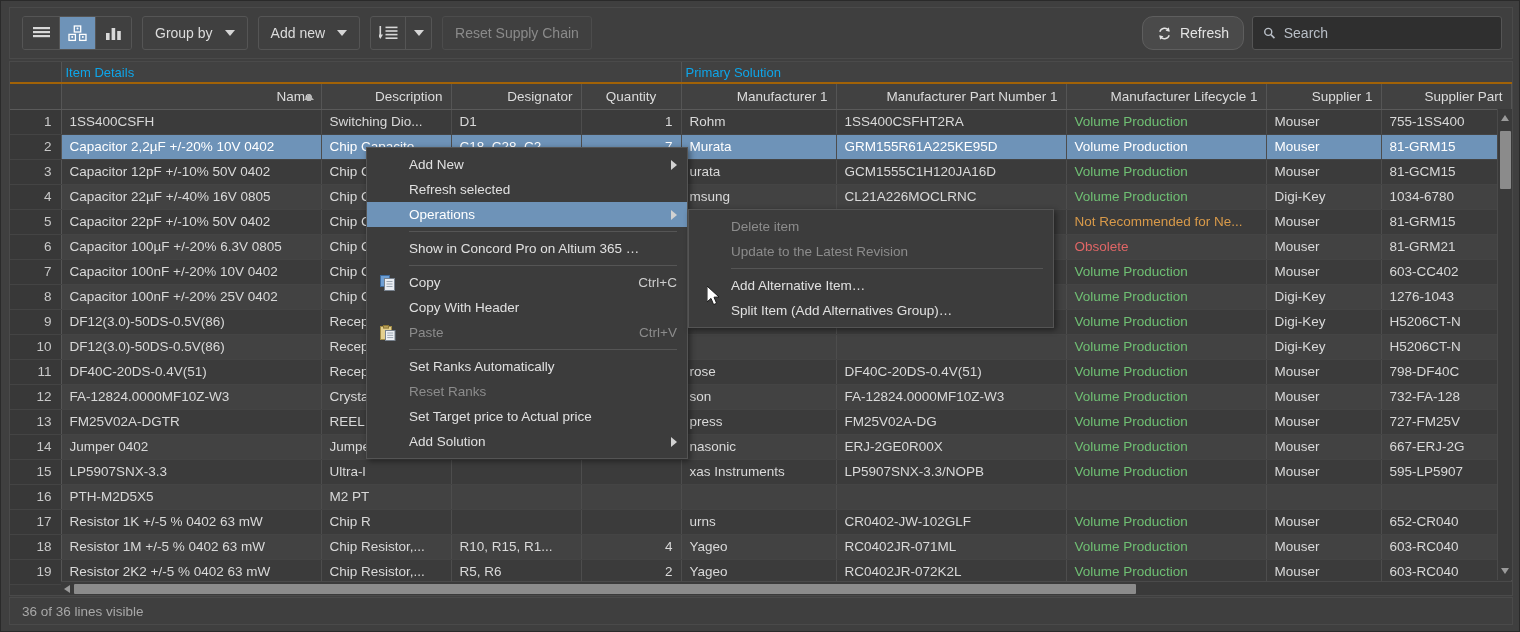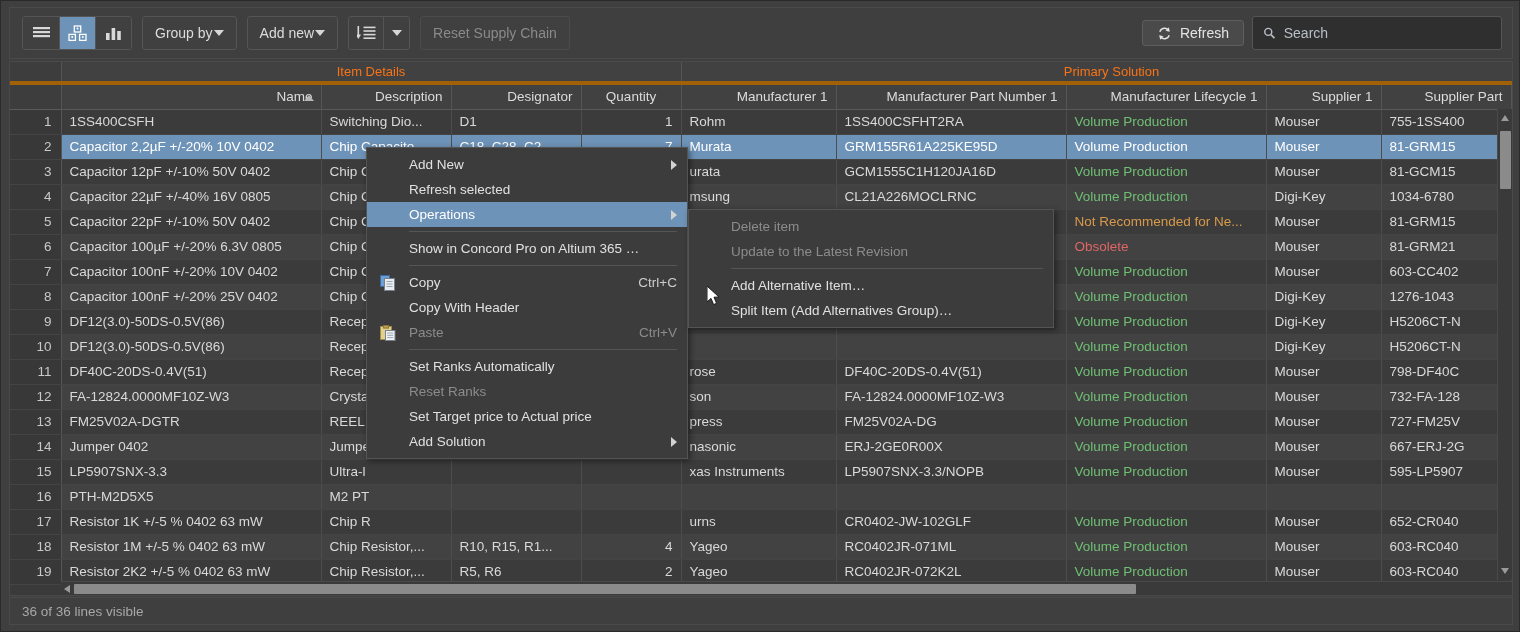--- a/index.html
+++ b/index.html
@@ -30,63 +30,63 @@
     overflow: hidden; height: 34px; background: #404040;
   }
   .tb-icon-btn {
     width: 36px; height: 32px; display: flex; align-items: center;
     justify-content: center; background: #404040; border: none; cursor: default;
   }
   .tb-icon-btn + .tb-icon-btn { border-left: 1px solid #555; }
   .tb-icon-btn.active { background: #6e93b8; }
   .tb-btn {
     height: 34px; padding: 0 12px; display: flex; align-items: center;
-    gap: 1px; background: #404040; border: 1px solid #555; border-radius: 3px;
+    gap: 12px; background: #404040; border: 1px solid #555; border-radius: 3px;
     color: #dcdcdc; font-size: 14px; cursor: default; white-space: nowrap;
   }
   .tb-btn.disabled { color: #8a8a8a; border-color: #4c4c4c; }
   .split-group {
     display: flex; height: 34px; border: 1px solid #555; border-radius: 3px;
     background: #404040; overflow: hidden;
   }
   .split-main { width: 34px; display: flex; align-items: center; justify-content: center; }
   .split-arrow { width: 26px; display: flex; align-items: center; justify-content: center;
     border-left: 1px solid #555; }
   .caret {
     width: 0; height: 0; border-left: 5px solid transparent;
     border-right: 5px solid transparent; border-top: 6px solid #d6d6d6;
   }
   .tb-right {
     position: absolute; right: 10px; top: 8px; display: flex; align-items: center; gap: 8px;
   }
   .refresh-btn {
-    height: 26px; padding: 0 14px; display: flex; align-items: center; gap: 8px;
-    background: #4a4a4a; border: 1px solid #5e5e5e; border-radius: 3px;
+    height: 34px; padding: 0 14px; display: flex; align-items: center; gap: 8px;
+    background: #4a4a4a; border: 1px solid #5e5e5e; border-radius: 11px;
     color: #e4e4e4; font-size: 14px; cursor: default;
   }
   .search-box {
     width: 250px; height: 34px; background: #2f2f2f; border: 1px solid #555;
     border-radius: 3px; display: flex; align-items: center; gap: 8px; padding: 0 10px;
   }
   .search-box input {
     background: transparent; border: none; outline: none; color: #cfcfcf;
     font-size: 14px; width: 100%; font-family: "Liberation Sans", sans-serif;
   }
   .search-box input::placeholder { color: #b9bfc7; }
 
   
   .grid-wrap {
     position: absolute; left: 8px; top: 60px; width: 1504px; height: 535px;
     background: #3a3a3a; border: 1px solid #4a4a4a; overflow: hidden;
   }
   table.grid { border-collapse: collapse; table-layout: fixed; width: 1487px; }
   .grp-row td {
-    height: 21px; background: #414141; color: #f97316; font-size: 13px;
-    border-right: 1px solid #555; border-bottom: 4px solid #a16207;
-    text-align: center; padding: 0 4px; overflow: hidden; white-space: nowrap;
+    height: 21px; background: #414141; color: #0ea5e9; font-size: 13px;
+    border-right: 1px solid #555; border-bottom: 2px solid #a16207;
+    text-align: left; padding: 0 4px; overflow: hidden; white-space: nowrap;
   }
   .grp-row td.blank { background: #3d3d3d; }
   .hdr-row th {
     height: 26px; background: #414141; color: #dcdcdc; font-size: 13.5px;
     font-weight: normal; text-align: right; padding: 0 8px;
     border-right: 1px solid #555; border-bottom: 1px solid #5a5a5a;
     white-space: nowrap; overflow: hidden; position: relative;
   }
   .hdr-row th.numcol { background: #3d3d3d; border-right: 1px solid #555; }
   .hdr-row th.rt { text-align: center; }

